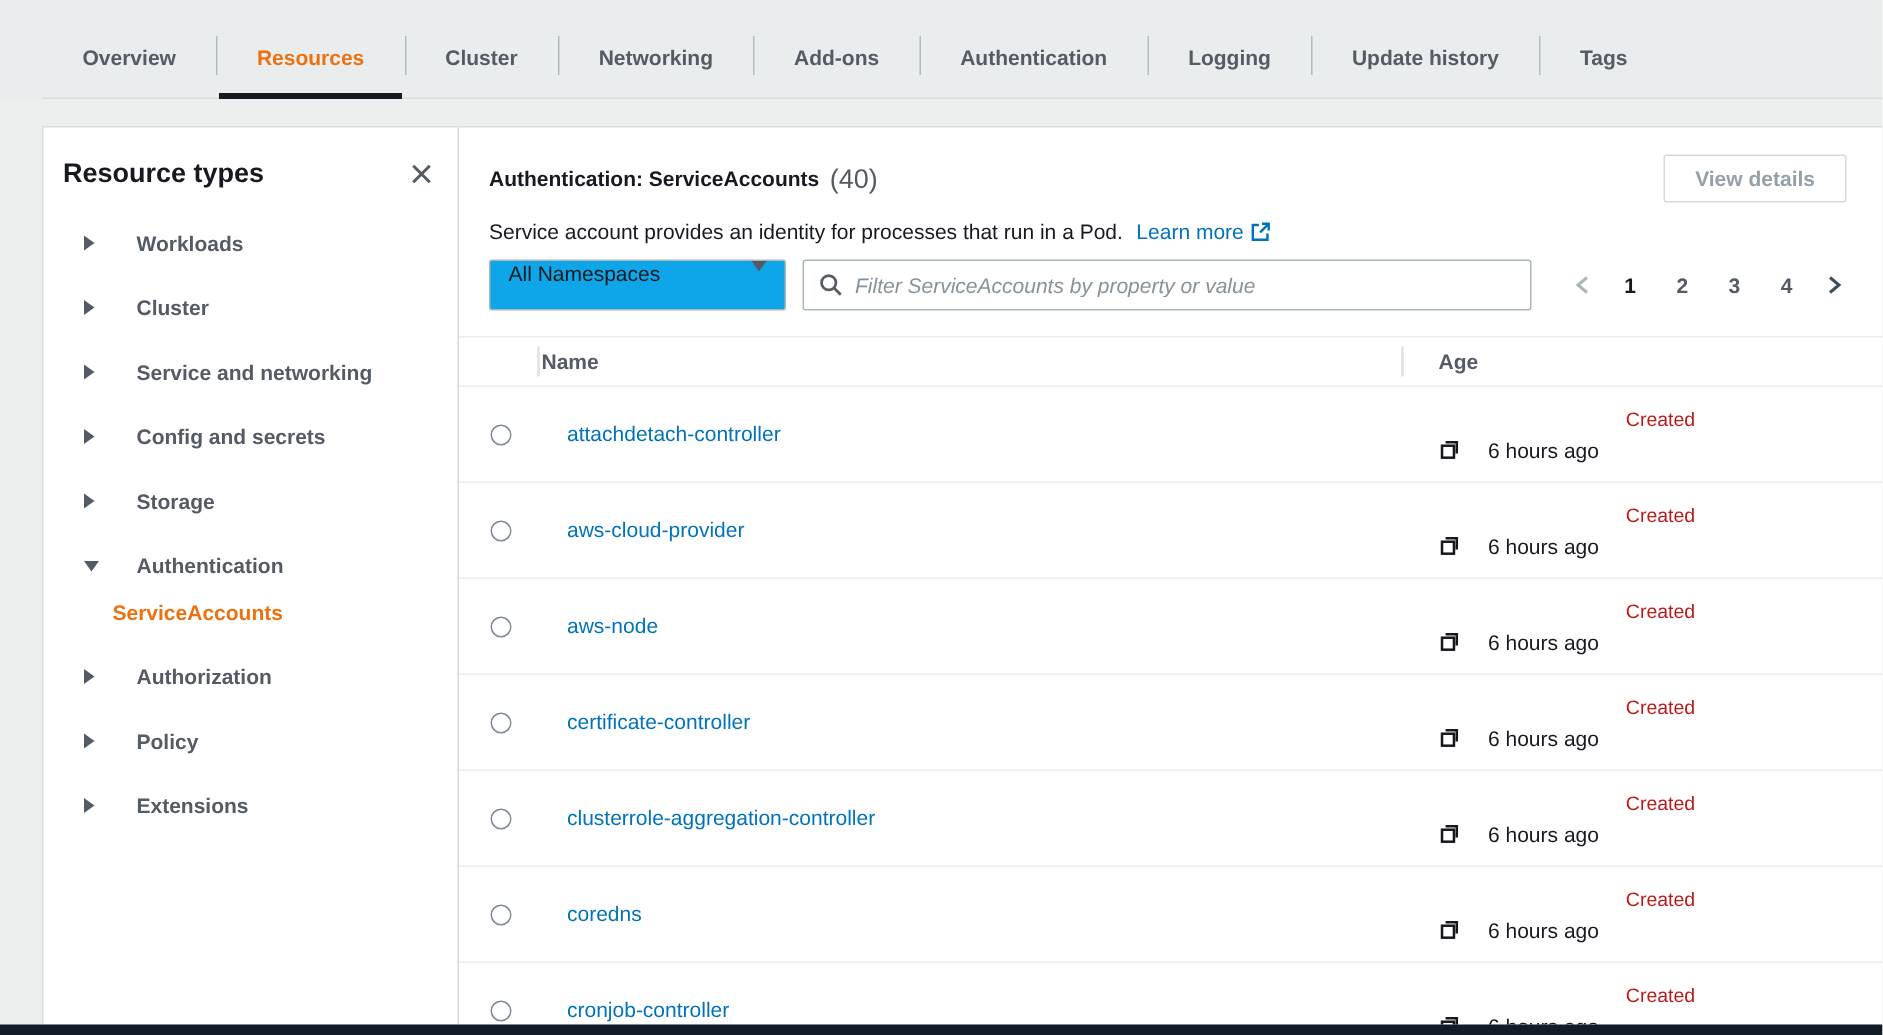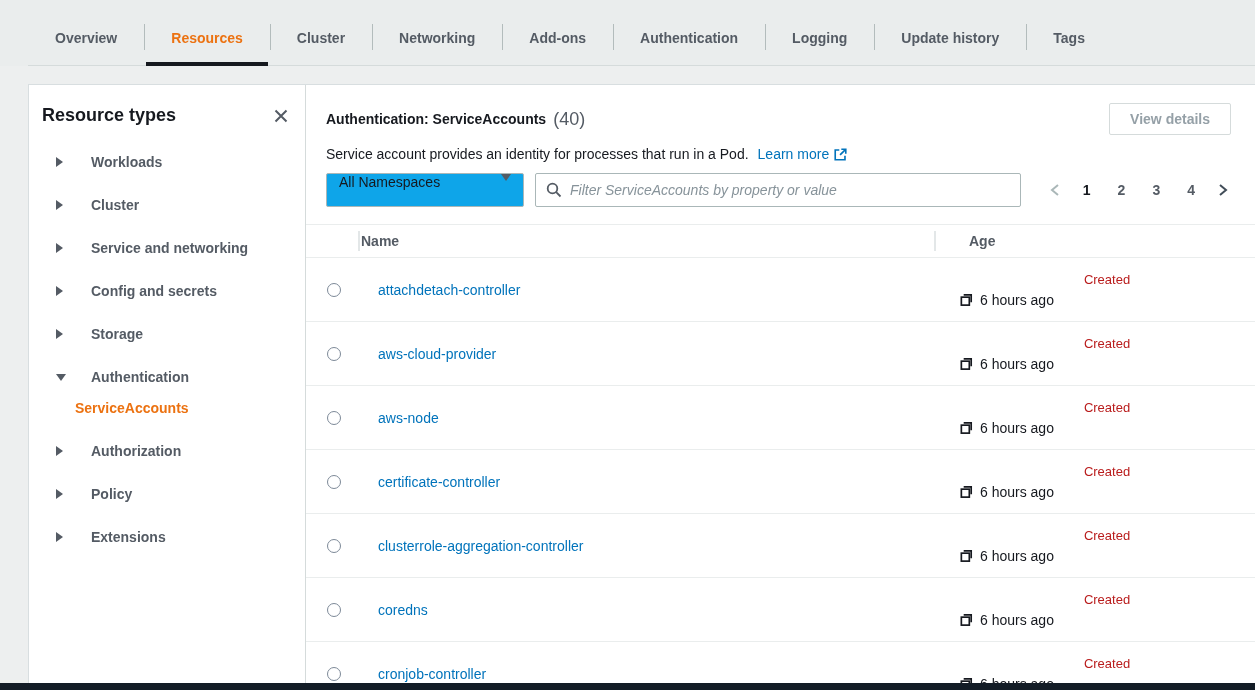--- a/index.html
+++ b/index.html
@@ -132,38 +132,38 @@
     display:grid; grid-template-columns:55px 576px 1fr;
     height:34px; align-items:center;
     border-top:1px solid #eaeded; border-bottom:1px solid #eaeded;
     font-size:14px; font-weight:700; color:#545b64;
   }
   .th { position:relative; height:100%; display:flex; align-items:center; }
   .th.tick::before {
     content:""; position:absolute; left:-3px; top:6px; bottom:6px; width:2px; background:#e3e7e8;
   }
   .th-name { }
-  .th-age  { padding-left:32px; }
+  .th-age  { padding-left:22px; }
 
   .trow {
     display:grid; grid-template-columns:55px 576px 1fr;
     height:64px; align-items:center;
     border-bottom:1px solid #eaeded;
   }
   .cell-radio { display:flex; justify-content:center; }
   .radio {
     appearance:none; -webkit-appearance:none;
     width:14px; height:14px; border:1px solid #7d8998; border-radius:50%;
     background:#fff; cursor:pointer; margin:0;
   }
   .cell-name { padding-left:17px; }
   .res-link { color:#0073bb; font-size:14px; text-decoration:none; cursor:pointer; }
   .cell-age { padding-left:22px; }
   .created { font-size:13px; color:#b91c1c; margin-bottom:5px;text-align:center; }
-  .age-line { display:flex; align-items:center; gap:6px; font-size:14px; color:#16191f; }
+  .age-line { display:flex; align-items:center; gap:18px; font-size:14px; color:#16191f; }
   .copy-btn { background:none; border:none; padding:0; cursor:pointer; display:flex; align-items:center; }
 
   
   .bottom-bar { position:absolute; left:0; right:0; bottom:0; height:7px; background:#131c26; }
 </style>
 </head>
 <body>
 
 <nav class="tabbar">
   <button class="tab">Overview</button>

